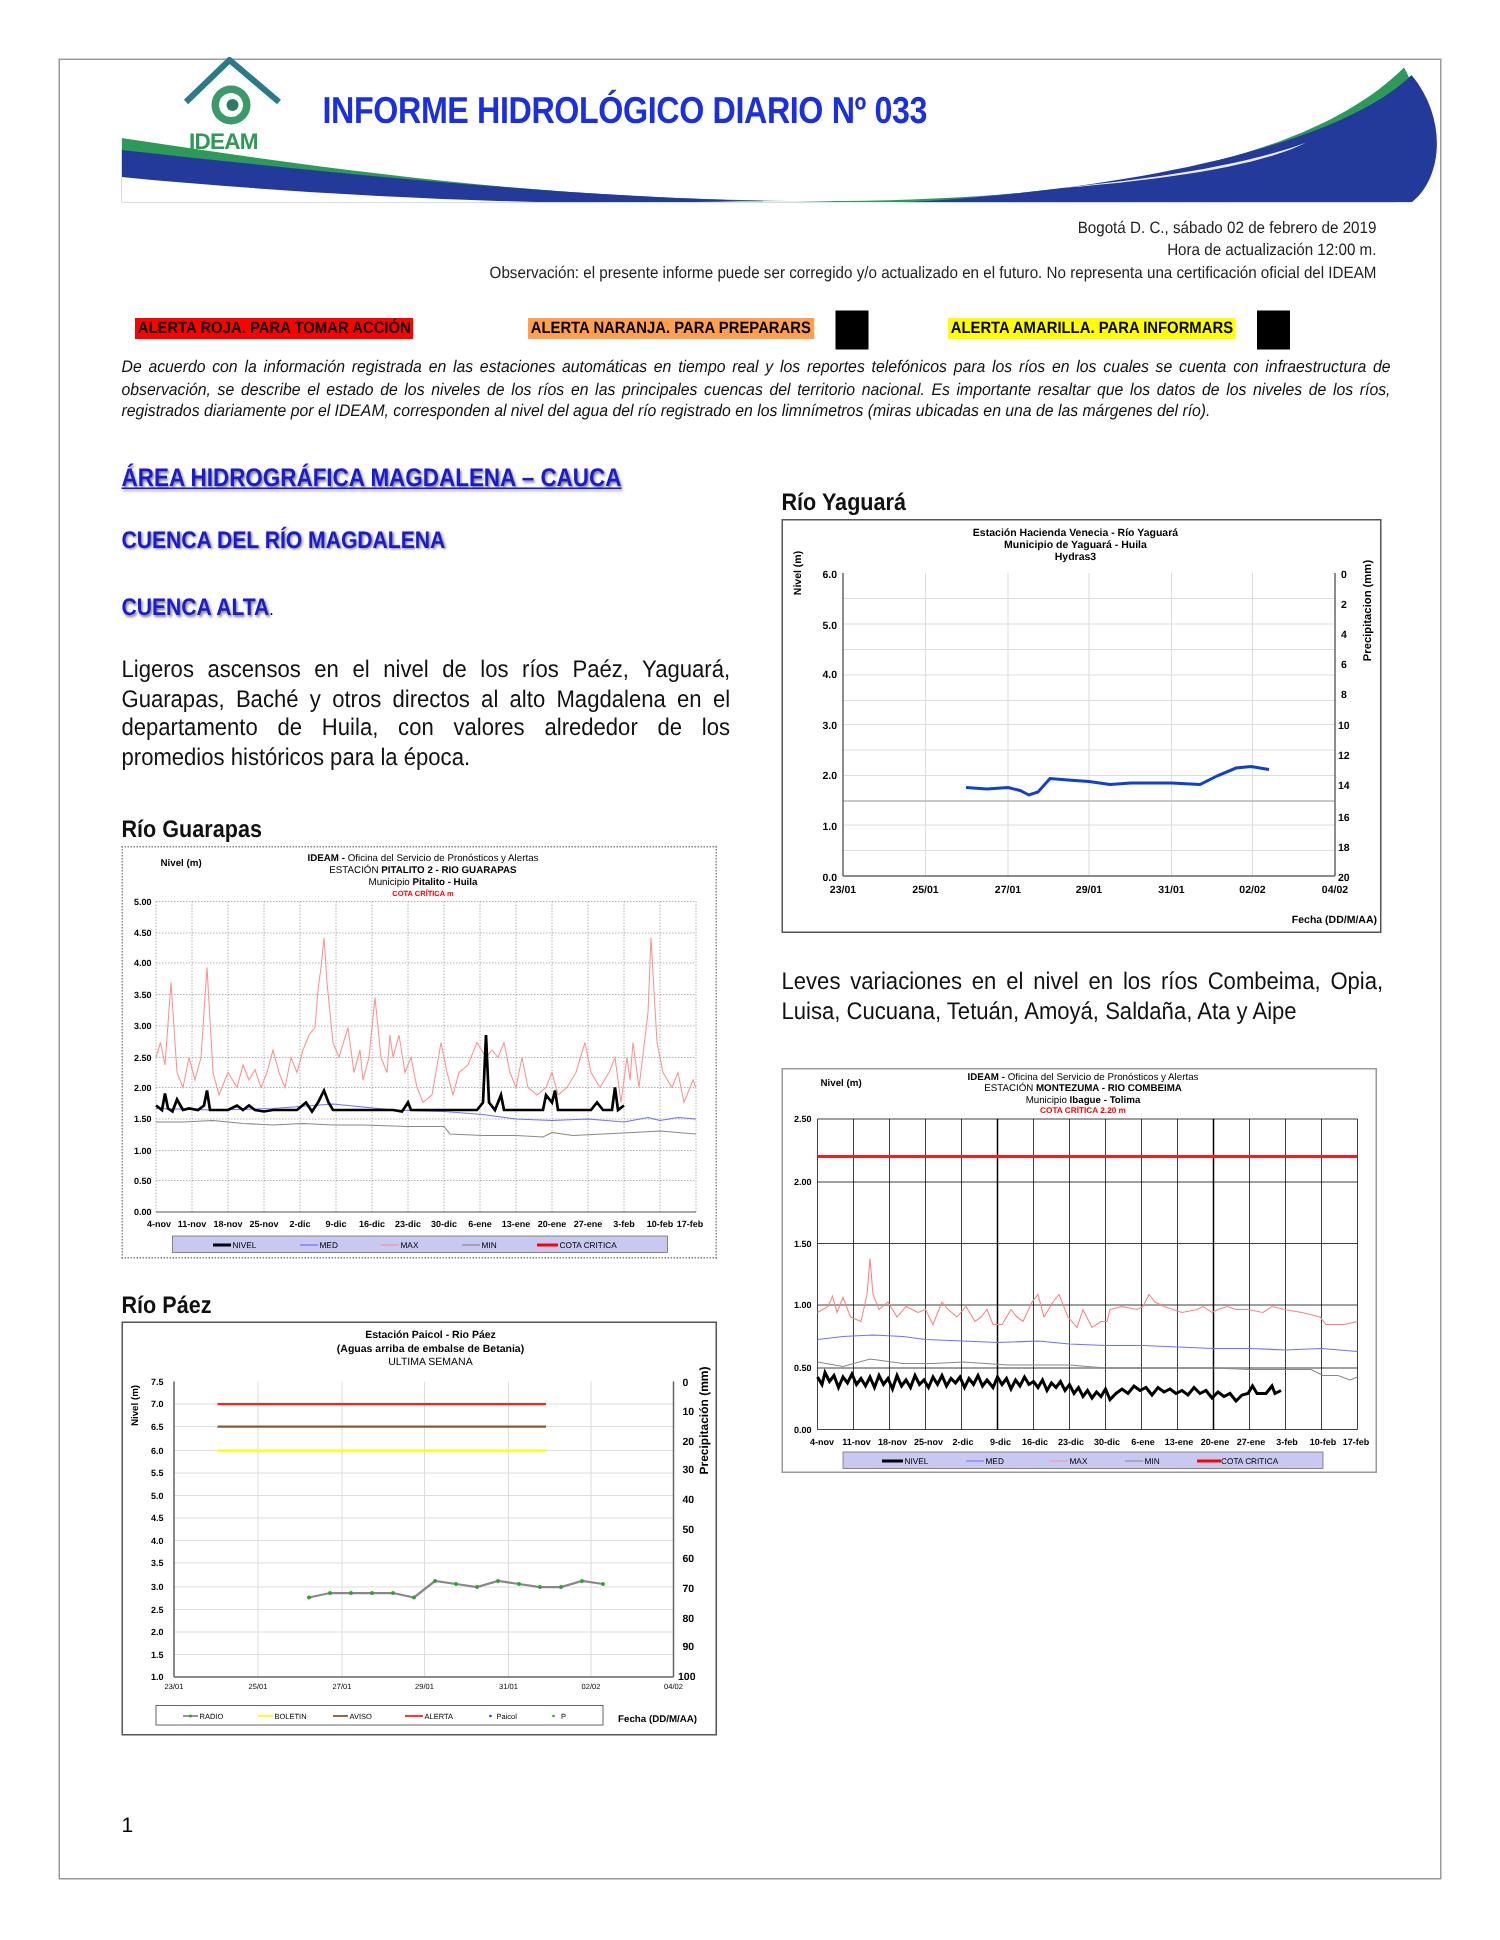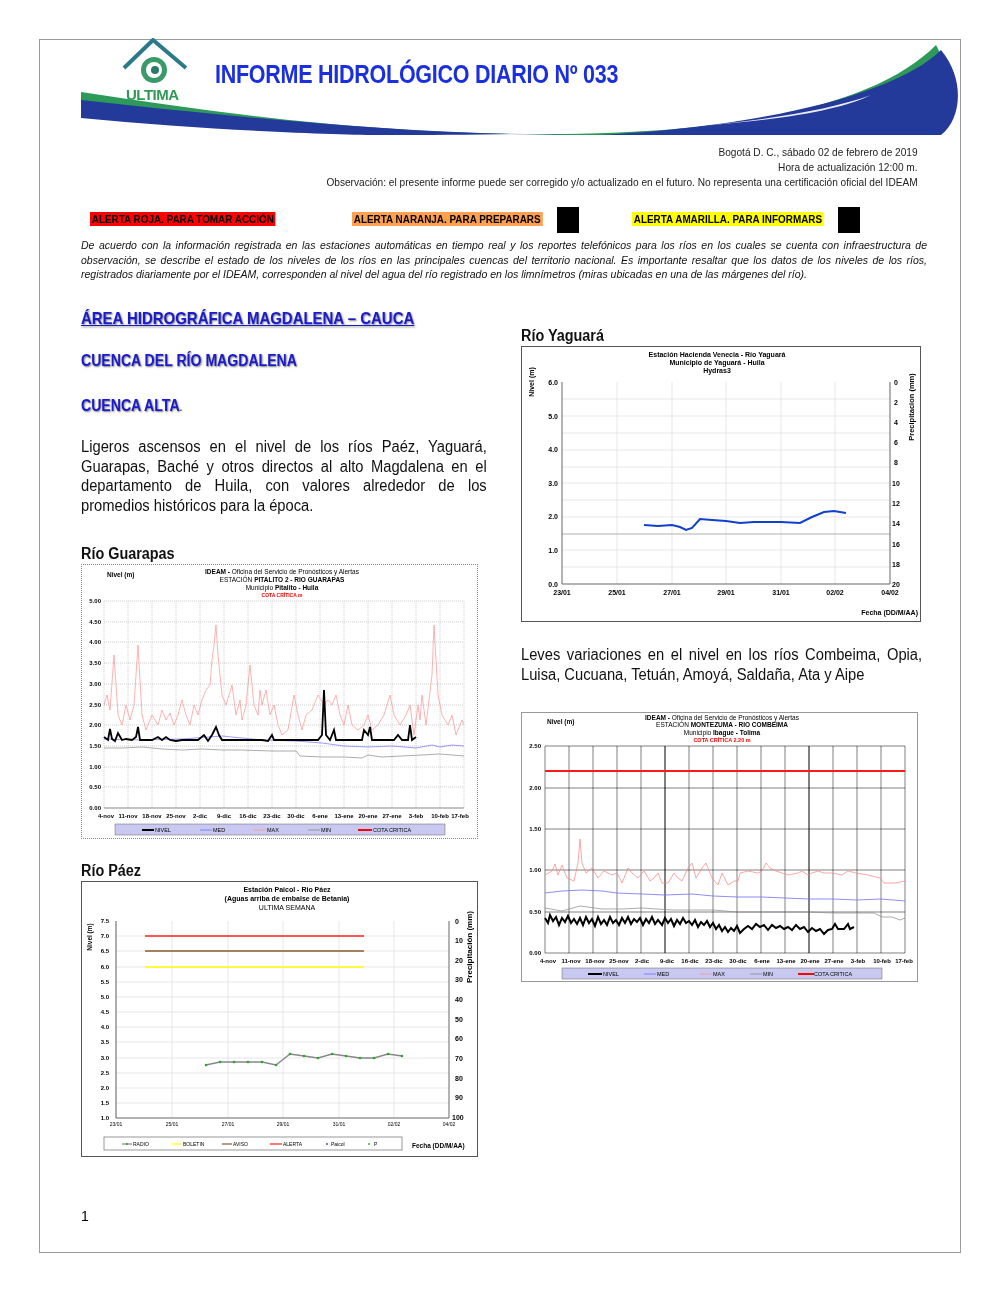--- a/index.html
+++ b/index.html
@@ -39,21 +39,21 @@
     <path d="M0,78 C120,90 260,95 300,95 L0,95 Z" fill="#fff"></path>
     <path d="M300,95 C500,98 700,88 790,55 C740,80 600,95 300,95 Z" fill="#fff" opacity="0.9"></path>
   </svg>
 </div>
 <svg class="logo" viewBox="0 0 70 68">
   <path d="M4,30 L33,2 L66,30" fill="none" stroke="#2b7a8a" stroke-width="4"></path>
   <circle cx="34" cy="32" r="13" fill="#3a9a6a"></circle>
   <circle cx="34" cy="32" r="8" fill="#fff"></circle>
   <circle cx="35" cy="32" r="4" fill="#2b7a6a"></circle>
 </svg>
-<div class="logo-text">ULTIMA</div>
+<div class="logo-text">IDEAM</div>
 <div class="title">INFORME HIDROLÓGICO DIARIO Nº 033</div>
 
 <div class="meta">
   <div>Bogotá D. C., sábado 02 de febrero de 2019</div>
   <div>Hora de actualización 12:00 m.</div>
   <div>Observación: el presente informe puede ser corregido y/o actualizado en el futuro. No representa una certificación oficial del IDEAM</div>
 </div>
 
 <div class="alerts">
   <span class="alert red">ALERTA ROJA. PARA TOMAR ACCIÓN</span>

